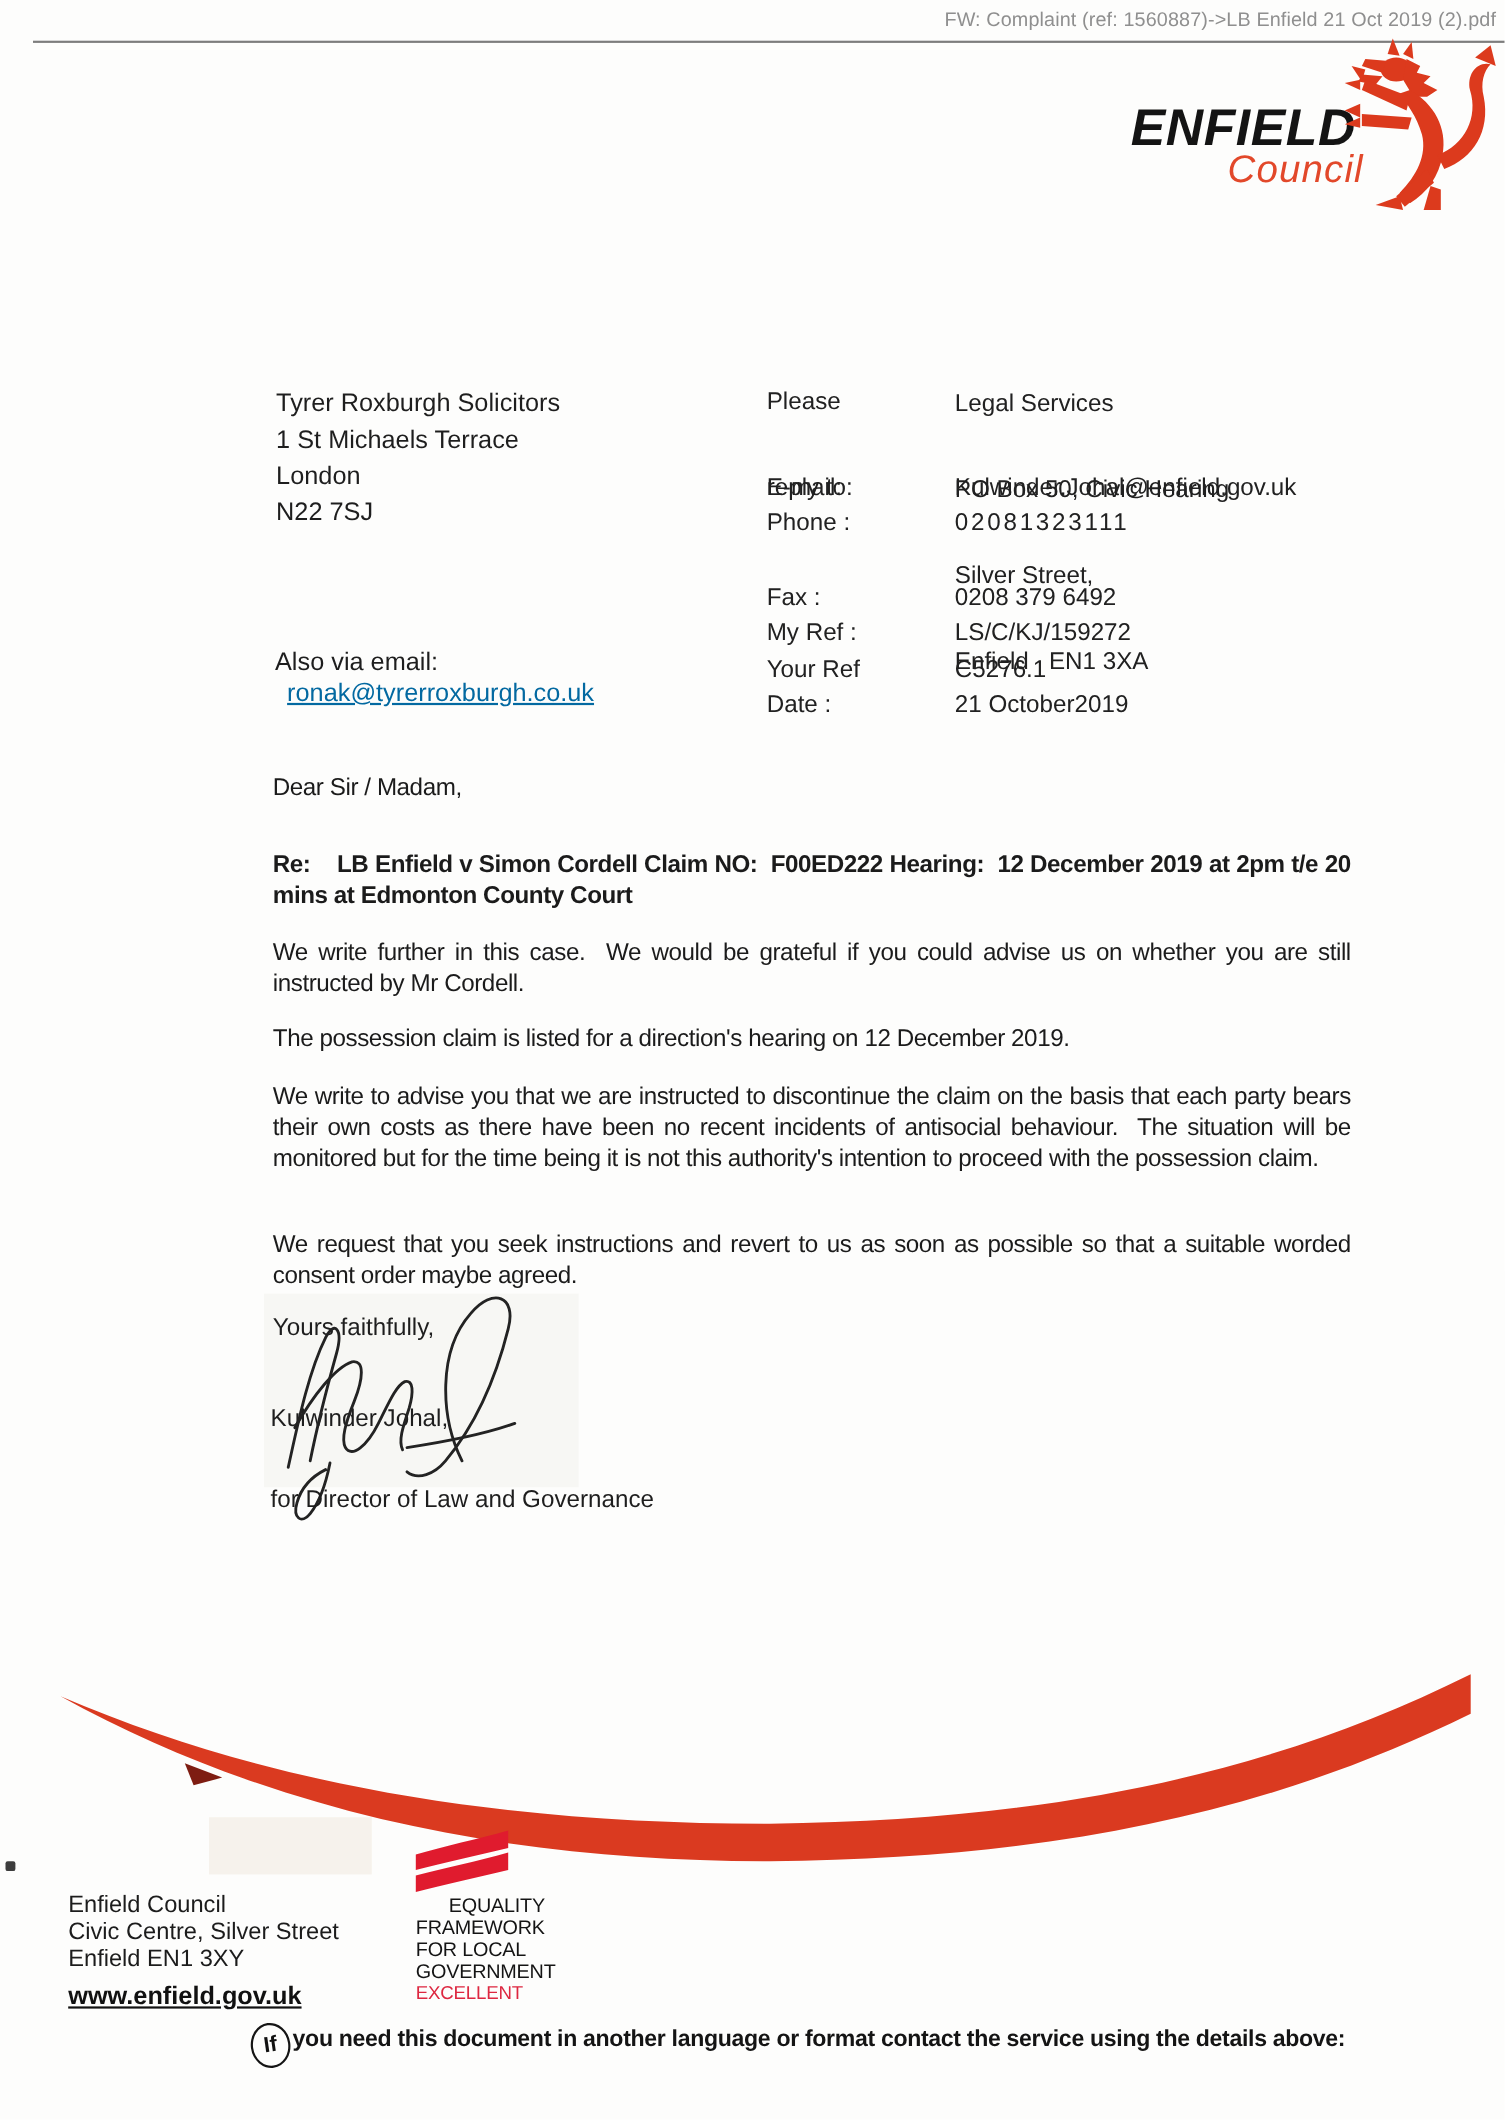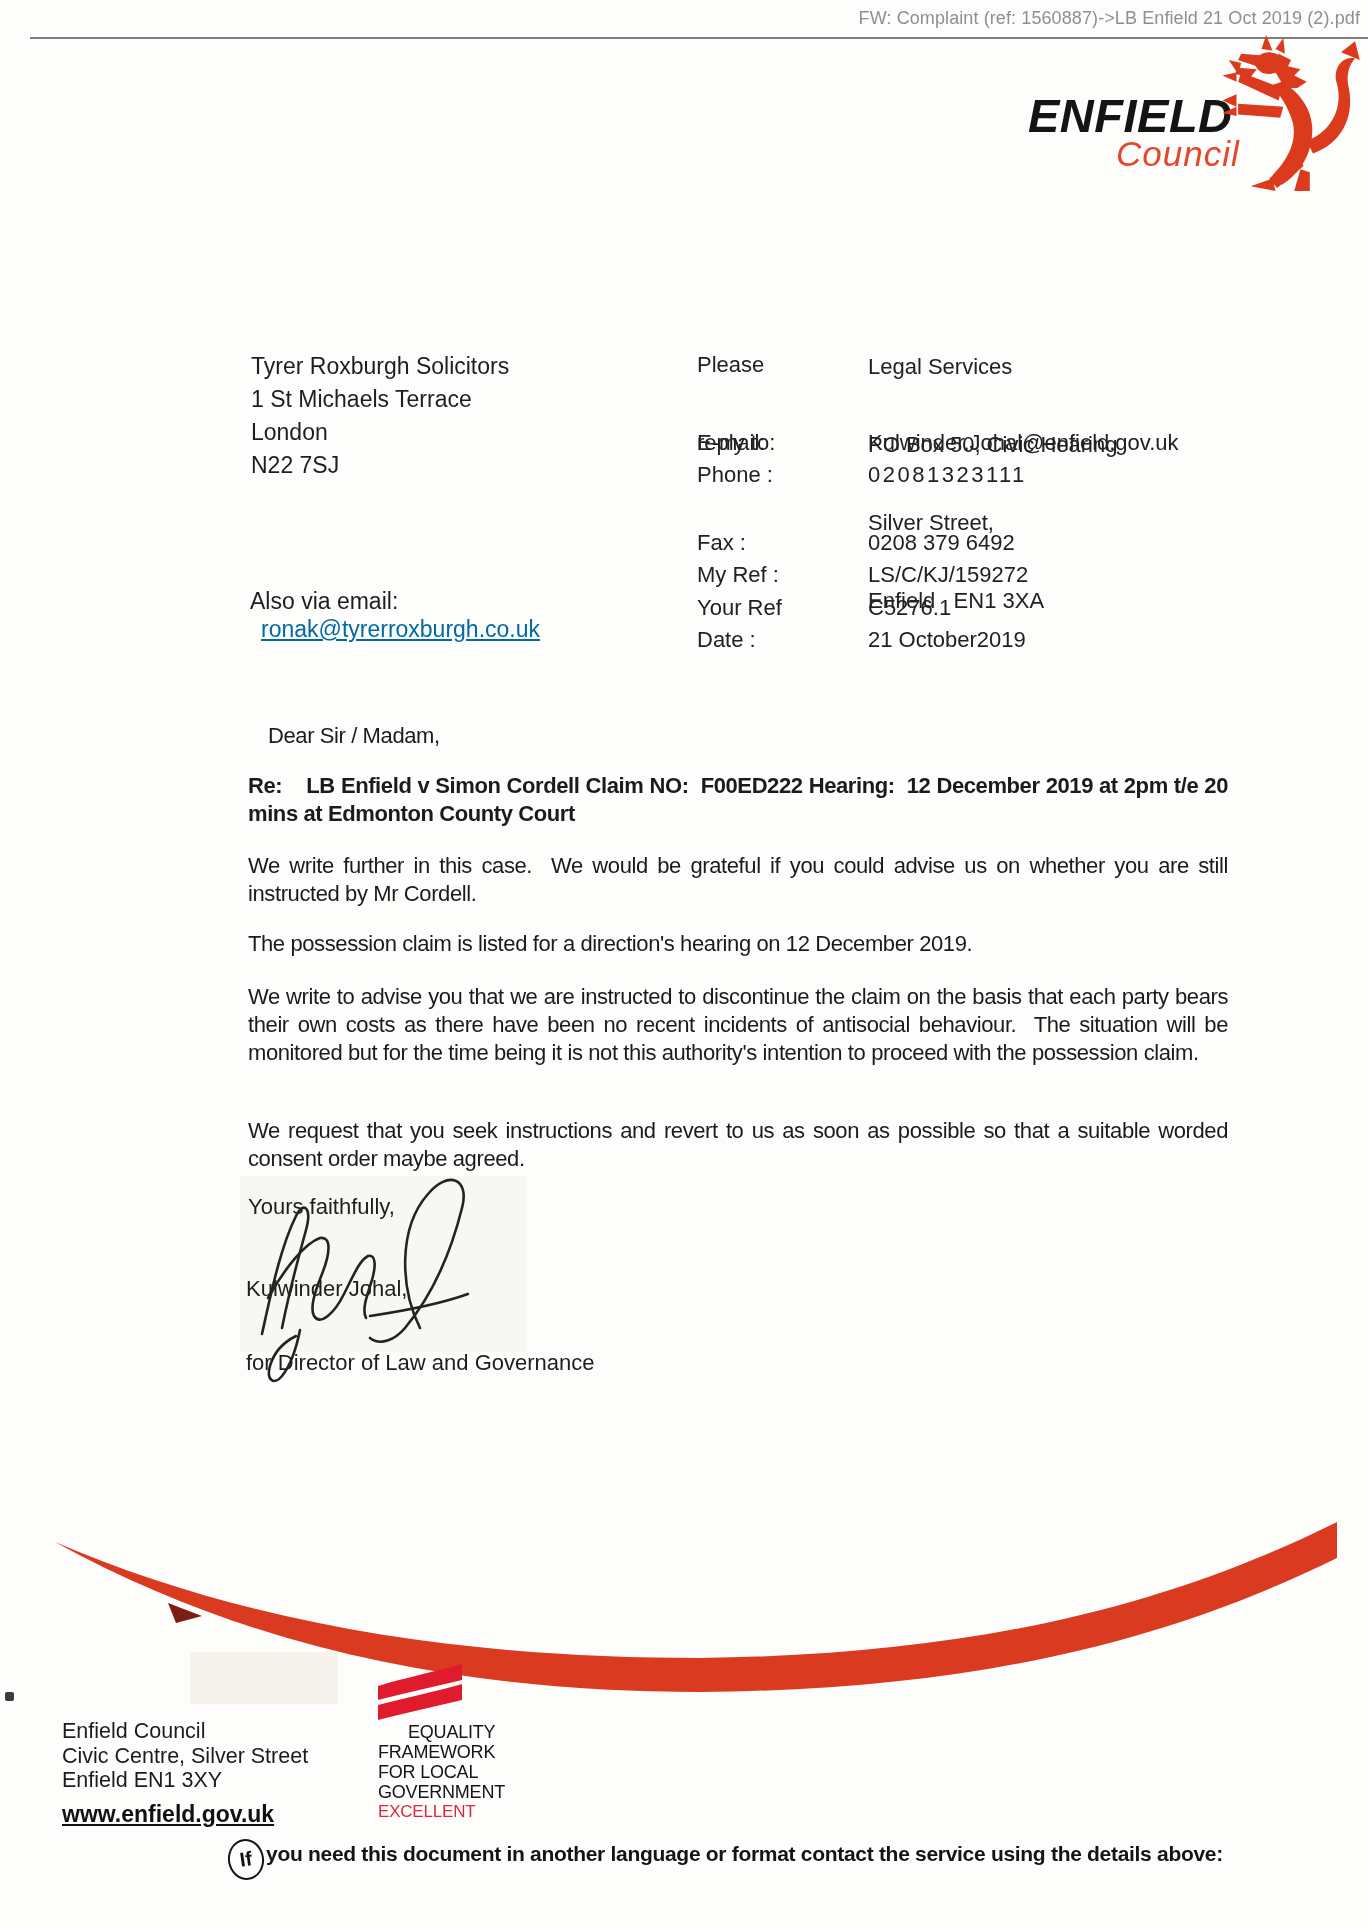--- a/index.html
+++ b/index.html
@@ -25,21 +25,21 @@
   .also-label{top:588px;left:250px;font-size:23px;text-align:center;}
   .also-email{top:616px;left:261px;font-size:23px;color:#0369a1;text-decoration:underline;}
 
   .lbl{width:148px;left:697px;text-align:left;font-size:22px;color:#212121;white-space:pre-wrap;}
   .val{left:868px;font-size:22px;color:#212121;white-space:pre-wrap;}
   .phone-val{letter-spacing:2.5px;}
 
   
   .body-text{left:248px;width:980px;font-size:22px;line-height:28px;letter-spacing:-0.4px;
     text-align:justify;color:#1b1b1b;}
-  .salutation{top:722px;margin-left:20px;}
+  .salutation{top:702px;}
   .subject{top:772px;font-weight:bold;}
   .p1{top:852px;}
   .p2{top:930px;}
   .p3{top:983px;}
   .p4{top:1117px;}
   .closing{top:1194px;left:248px;font-size:22px;}
   .sig-box{top:1176px;left:240px;width:286px;height:176px;background:#f7f7f4;}
   .signatory{top:1276px;left:246px;font-size:22px;}
   .role{top:1350px;left:246px;font-size:22px;}
   .signature-svg{top:1158px;left:230px;width:290px;height:235px;}

